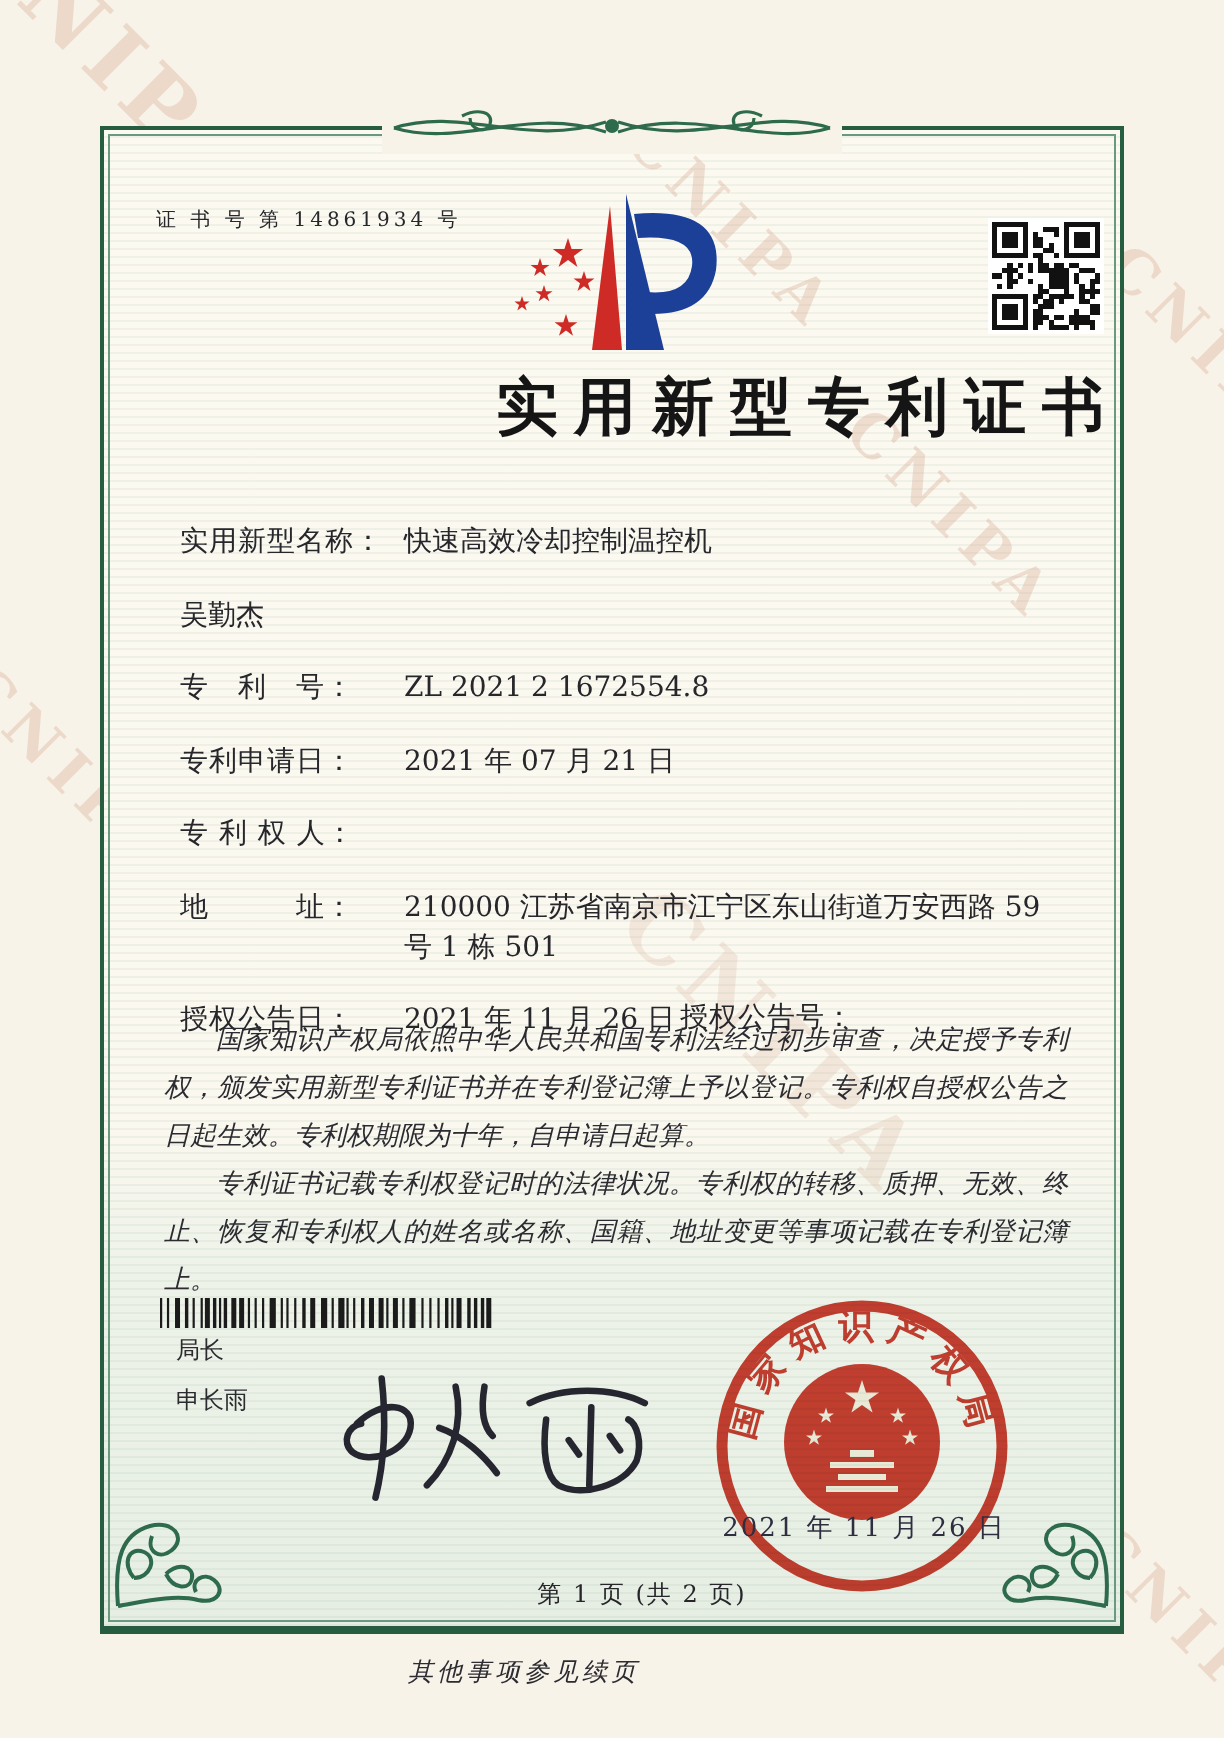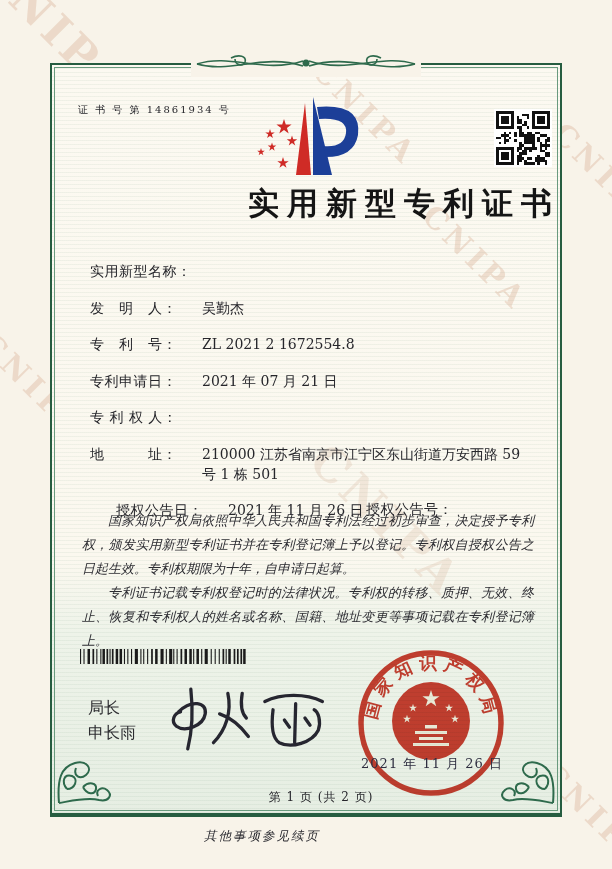--- a/index.html
+++ b/index.html
@@ -34,28 +34,28 @@
   .wm7{left:238px;top:428px;font-size:46px;color:rgba(205,160,132,0.20);}
   .cert-no{position:absolute;left:26px;top:38px;font-size:10px;letter-spacing:2px;z-index:2;}
   .logo{position:absolute;left:198px;top:26px;width:128px;height:96px;z-index:2;}
   .qr{position:absolute;left:442px;top:44px;width:54px;height:54px;z-index:2;background:#fff;padding:2px;}
   .title{position:absolute;left:0;top:118px;width:100%;text-align:right;
     font-size:31px;font-weight:bold;letter-spacing:8px;color:#151515;z-index:2;}
   .fields{position:absolute;left:38px;top:196px;width:448px;font-size:14px;line-height:20px;z-index:2;}
   .row{display:flex;margin-bottom:16.5px;}
   .lbl{width:112px;flex-shrink:0;letter-spacing:0.5px;}
   .val{flex:1;}
-  .grant{display:flex;margin-left:26px;}
+  .grant{display:flex;}
   .pair1{display:flex;width:250px;flex-shrink:0;}
   .pair2{display:flex;font-family:Liberation Serif, serif;}
   .paras{position:absolute;left:30px;top:444px;width:452px;font-size:13px;
     line-height:1.85;z-index:2;font-style:italic;color:#2b2b31;}
   .paras p{margin:0;text-indent:2em;text-align:justify;}
   .barcode{position:absolute;left:28px;top:584px;width:170px;height:15px;z-index:2;}
-  .director{position:absolute;left:36px;top:630px;font-size:16px;line-height:25px;z-index:2;
+  .director{position:absolute;left:36px;top:598px;font-size:12px;line-height:25px;z-index:2;
     font-family:Liberation Sans, sans-serif;color:#2c2c30;}
   .signature{position:absolute;left:108px;top:616px;width:185px;height:74px;z-index:3;}
   .seal{position:absolute;left:303px;top:582px;width:152px;height:152px;z-index:2;
     mix-blend-mode:multiply;opacity:0.95;}
   .seal-date{position:absolute;left:300px;top:690px;width:160px;text-align:center;
     font-size:13px;letter-spacing:1px;color:#2e2e40;z-index:3;}
   .page-info{position:absolute;left:0;top:724px;width:100%;text-align:center;font-size:12px;
     letter-spacing:1px;z-index:2;margin-left:15px;}
   .cont-note{position:absolute;left:0;top:828px;width:524px;text-align:center;
     font-size:12.5px;font-style:italic;letter-spacing:2px;z-index:1;color:#2b2b31;}
@@ -236,23 +236,23 @@
         <rect x="16" y="20" width="1" height="1"></rect>
         <rect x="19" y="20" width="1" height="1"></rect>
       </g>
   </svg>
 
   <div class="title">实用新型专利证书</div>
 
   <div class="fields">
     <div class="row">
       <span class="lbl">实用新型名称：</span>
-    </div>
-    <div class="row">
-      <span class="lbl">发　明　人：</span>
+      <span class="val">快速高效冷却控制温控机</span>
+    </div>
+    <div class="row">
       <span class="val">吴勤杰</span>
     </div>
     <div class="row">
       <span class="lbl">专　利　号：</span>
       <span class="val">ZL 2021 2 1672554.8</span>
     </div>
     <div class="row">
       <span class="lbl">专利申请日：</span>
       <span class="val">2021 年 07 月 21 日</span>
     </div>

